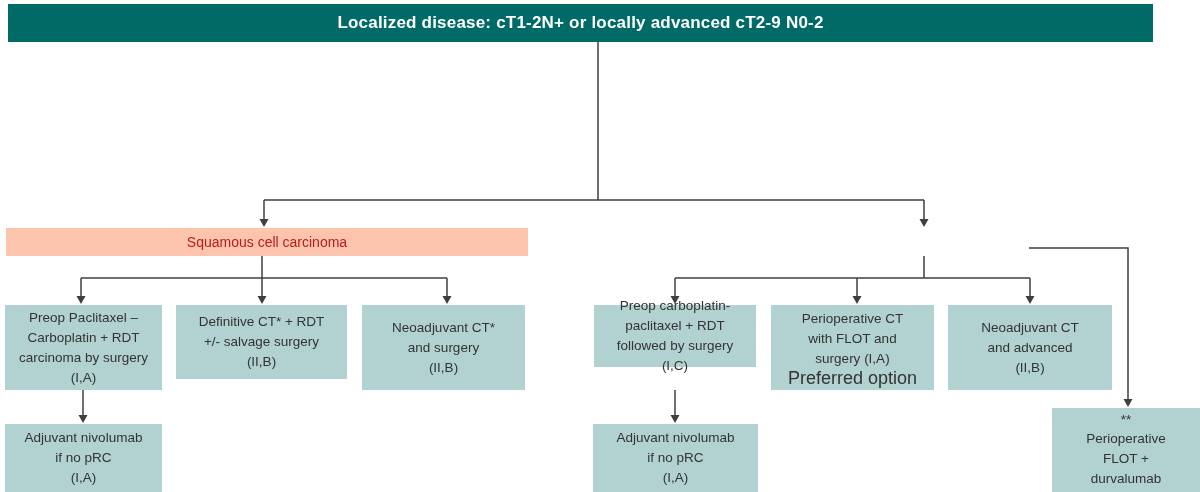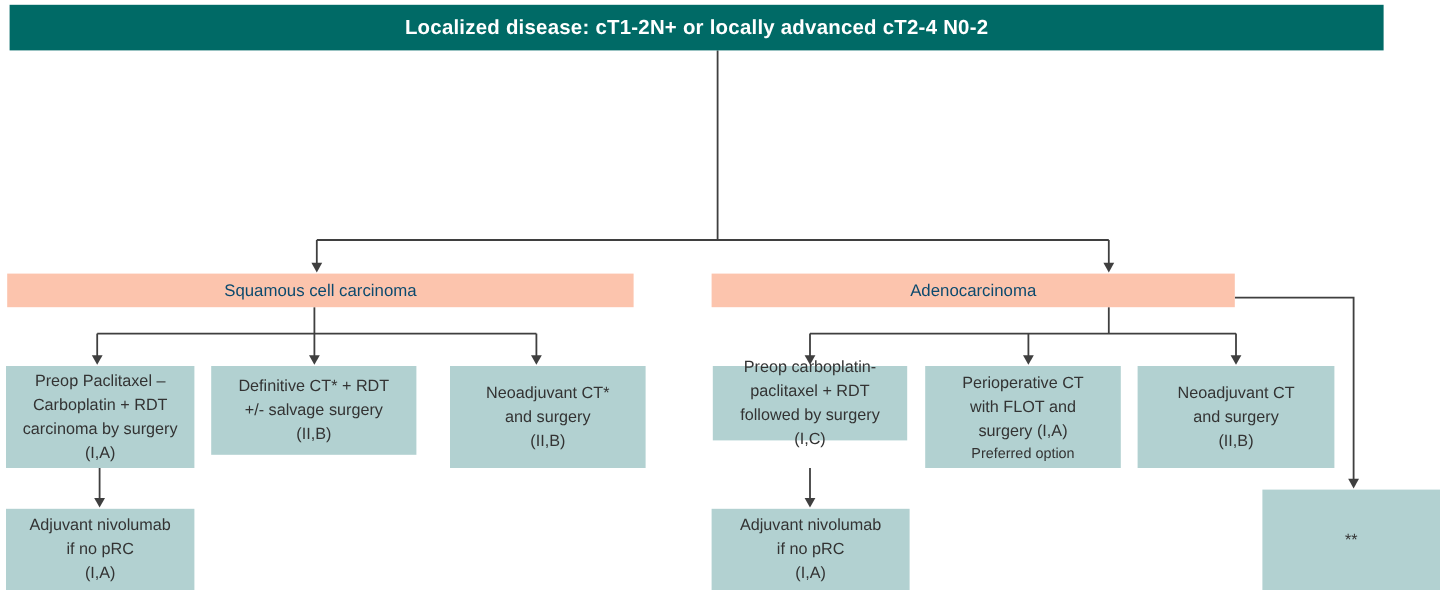--- a/index.html
+++ b/index.html
@@ -29,29 +29,29 @@
   .header-bar{
     background:var(--header-bg);
     color:#ffffff;
     font-weight:bold;
     font-size:17px;
     letter-spacing:.2px;
   }
   .branch-bar{
     background:var(--branch-bg);
     font-size:14px;
-    color:#0c4a6e;
+    color:#b91c1c;
   }
   .option-box{
     background:var(--option-bg);
     font-size:13.5px;
     line-height:20px;
   }
   .option-box .txt{display:block;white-space:pre-line;}
-  .option-box .note{display:block;font-size:12px;line-height:18px;white-space:pre-line;}
+  .option-box .note{display:block;font-size:18px;line-height:18px;white-space:pre-line;}
   .option-box .marker{display:block;font-size:13.5px;line-height:18px;white-space:pre-line;}
 </style>
 </head>
 <body>
 
 <div class="stage">
 
   <svg class="connectors" viewBox="0 0 1200 492">
     <g stroke="#3F3F3F" stroke-width="1.5" fill="none">
 
@@ -86,53 +86,55 @@
       <polygon points="442.5,296 451.5,296 447,304"></polygon>
       <polygon points="670.5,296 679.5,296 675,304"></polygon>
       <polygon points="852.5,296 861.5,296 857,304"></polygon>
       <polygon points="1025.5,296 1034.5,296 1030,304"></polygon>
       <polygon points="78.5,415 87.5,415 83,423"></polygon>
       <polygon points="670.5,415 679.5,415 675,423"></polygon>
       <polygon points="1123.5,399 1132.5,399 1128,407"></polygon>
     </g>
   </svg>
 
-  <div class="node header-bar" style="left:8px;top:4px;width:1145px;height:38px">Localized disease: cT1-2N+ or locally advanced cT2-4 N0-2</div>
+  <div class="node header-bar" style="left:8px;top:4px;width:1145px;height:38px">Localized disease: cT1-2N+ or locally advanced cT2-9 N0-2</div>
 
   <div class="node branch-bar" style="left:6px;top:228px;width:522px;height:28px">Squamous cell carcinoma</div>
-  <div class="node branch-bar" style="left:593px;top:228px;width:436px;height:28px">Adenocarcinoma</div>
 
   <div class="node option-box" style="left:5px;top:305px;width:157px;height:85px">Preop Paclitaxel –
 Carboplatin + RDT
 carcinoma by surgery
 (I,A)</div>
   <div class="node option-box" style="left:176px;top:305px;width:171px;height:74px">Definitive CT* + RDT
 +/- salvage surgery
 (II,B)</div>
-  <div class="node option-box" style="left:375px;top:305px;width:163px;height:85px">Neoadjuvant CT*
+  <div class="node option-box" style="left:362px;top:305px;width:163px;height:85px">Neoadjuvant CT*
 and surgery
 (II,B)</div>
 
   <div class="node option-box" style="left:594px;top:305px;width:162px;height:62px">Preop carboplatin-
 paclitaxel + RDT
 followed by surgery
 (I,C)</div>
   <div class="node option-box" style="left:771px;top:305px;width:163px;height:85px">
     <span class="txt">Perioperative CT
 with FLOT and
 surgery (I,A)</span>
     <span class="note">Preferred option</span>
   </div>
   <div class="node option-box" style="left:948px;top:305px;width:164px;height:85px">Neoadjuvant CT
-and surgery
+and advanced
 (II,B)</div>
 
   <div class="node option-box" style="left:5px;top:424px;width:157px;height:68px">Adjuvant nivolumab
 if no pRC
 (I,A)</div>
   <div class="node option-box" style="left:593px;top:424px;width:165px;height:68px">Adjuvant nivolumab
 if no pRC
 (I,A)</div>
   <div class="node option-box" style="left:1052px;top:408px;width:148px;height:84px">
     <span class="marker">**</span>
+    <span class="txt">Perioperative
+FLOT +
+durvalumab</span>
   </div>
 
 </div>
 
 </body></html>

